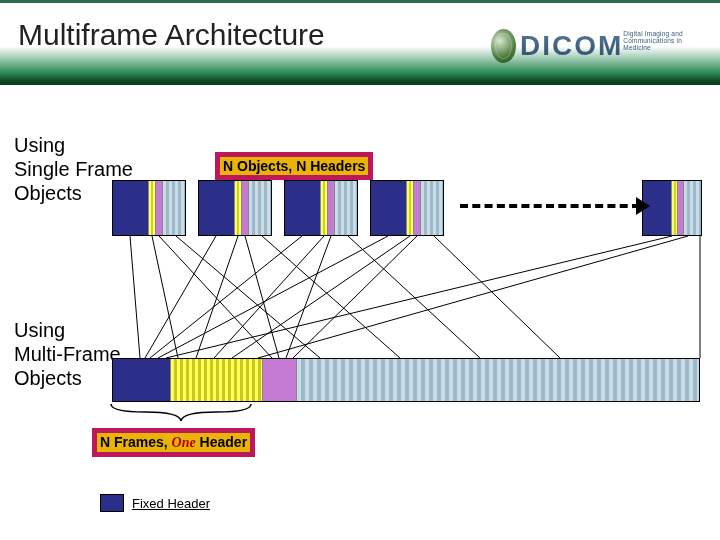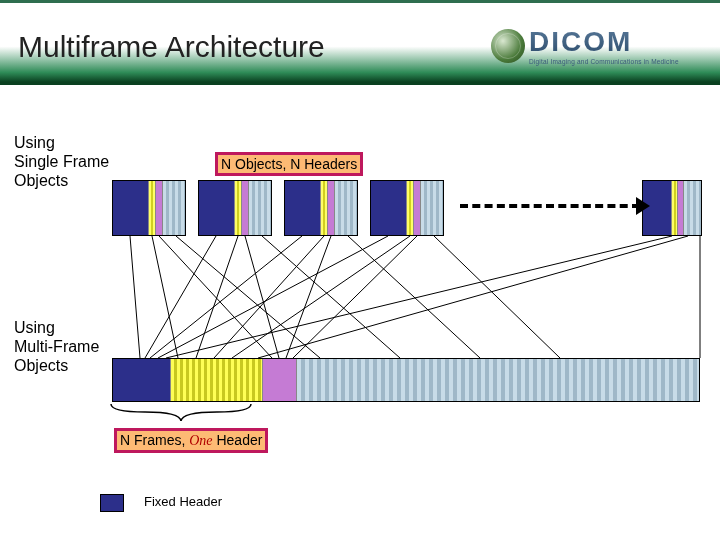--- a/index.html
+++ b/index.html
@@ -1,31 +1,31 @@
 <!DOCTYPE html>
 <html><head>
 <meta charset="utf-8">
 <style>
   * { margin: 0; padding: 0; box-sizing: border-box; }
   body { width: 720px; height: 540px; font-family: Arial, sans-serif; background: #fff; position: relative; overflow: hidden; }
 
   .header-band { position: absolute; top: 0; left: 0; right: 0; height: 85px;
     background: linear-gradient(to bottom, #fff 0%, #fff 55%, #2e8b57 88%, #0a4020 100%);
     border-top: 3px solid #2e6e4f; border-bottom: 3px solid #0a4020; }
-  .title { position: absolute; top: 30px; left: 18px; font-size: 30px; font-weight: 400; color: #222; }
+  .title { position: absolute; top: 18px; left: 18px; font-size: 30px; font-weight: 400; color: #222; }
   .logo { position: absolute; top: 18px; right: 14px; width: 215px; height: 55px; display:flex; align-items:center; }
   .logo-globe { width:34px; height:34px; border-radius:50%; background: radial-gradient(circle at 35% 35%, #d9e8d0, #4a7a3a 60%, #274a1d); margin-right:4px; position:relative; }
   .logo-globe::after{content:""; position:absolute; inset:4px; border-radius:50%; border:1px solid rgba(255,255,255,.25); }
-  .logo-text { display:flex; flex-direction:column; }
+  .logo-text { display:flex; flex-direction:row; }
   .logo-main { font-size: 28px; font-weight: bold; letter-spacing: 2px;
     background: linear-gradient(to bottom, #5a7a9a, #2a4a6a); -webkit-background-clip: text; background-clip:text; color: transparent; }
   .logo-sub { font-size: 6.5px; color:#3a5a7a; letter-spacing:.2px; }
 
-  .label { position: absolute; font-size: 16px; color:#000; line-height:1.2; }
-  .highlight { background: #fdba74; padding: 1px 3px; border:3px solid #be185d; font-size:14px; font-weight:normal; }
+  .label { position: absolute; font-size: 20px; color:#000; line-height:1.2; }
+  .highlight { background: #eab308; padding: 1px 3px; border:5px solid #be185d; font-size:14px; font-weight:bold; }
   .highlight .one { font-family: "Times New Roman", serif; font-style: italic; color:#b00000; }
 
   
   .top-row { position:absolute; top:180px; left:112px; right:20px; height:56px; }
   .obj { position:absolute; top:0; height:56px; border:1px solid #000; display:flex; }
   .hdr { background:#2c2f8a; width:36px; border-right:1px solid #888; }
   .pfh { width:7px; background: repeating-linear-gradient(90deg, #ffff66 0 2px, #d0d020 2px 4px); border-right:1px solid #888;}
   .dim { width:7px; background:#c57bd4; border-right:1px solid #888;}
   .pix { width:22px; background: repeating-linear-gradient(90deg, #c8dce8 0 3px, #9fb8c8 3px 6px); }
   .obj1 { left: 0px; }
@@ -48,21 +48,21 @@
   .mf .pix{ flex:1; background: repeating-linear-gradient(90deg, #c8dce8 0 4px, #9fb8c8 4px 8px); }
 
   
   .brace { position:absolute; top:403px; left:110px; width:142px; height:20px; }
 
   
   svg.lines { position:absolute; top:0; left:0; width:720px; height:540px; pointer-events:none; }
 
   
   .legend { position:absolute; bottom:28px; left:100px; right:20px; display:flex; gap:40px; align-items:center; font-size:13px;}
-  .legend .item{ display:flex; align-items:flex-start; gap:20px; }
+  .legend .item{ display:flex; align-items:center; gap:8px;text-decoration:underline; }
   .sw { width:24px; height:18px; border:1px solid #000; }
   .sw.h{ background:#2c2f8a;} .sw.p{ background:#ffff55;} .sw.d{ background:#c57bd4;} .sw.x{ background: repeating-linear-gradient(90deg,#c8dce8 0 3px,#9fb8c8 3px 6px);}
 </style>
 </head>
 <body>
 
 <div class="header-band"></div>
 <div class="title">Multiframe Architecture</div>
 <div class="logo">
   <div class="logo-globe"></div>
@@ -121,21 +121,21 @@
   <div class="hdr"></div>
   <div class="pfh"></div>
   <div class="dim"></div>
   <div class="pix"></div>
 </div>
 
 <svg class="brace" viewBox="0 0 142 20" preserveAspectRatio="none">
   <path d="M1 1 Q1 9 35 9 Q70 9 71 18 Q72 9 107 9 Q141 9 141 1" fill="none" stroke="#000" stroke-width="1.5"></path>
 </svg>
 
-<div class="highlight" style="position:absolute; top:428px; left:114px;">
+<div class="highlight" style="position:absolute; top:428px; left:92px;">
   <span>N Frames, </span><span class="one">One</span><span> Header</span>
 </div>
 
 <svg class="lines">
   <g stroke="#000" stroke-width="1" fill="none">
 
     <line x1="130" y1="236" x2="140" y2="358"></line>
     <line x1="216" y1="236" x2="145" y2="358"></line>
     <line x1="302" y1="236" x2="150" y2="358"></line>
     <line x1="388" y1="236" x2="158" y2="358"></line>

